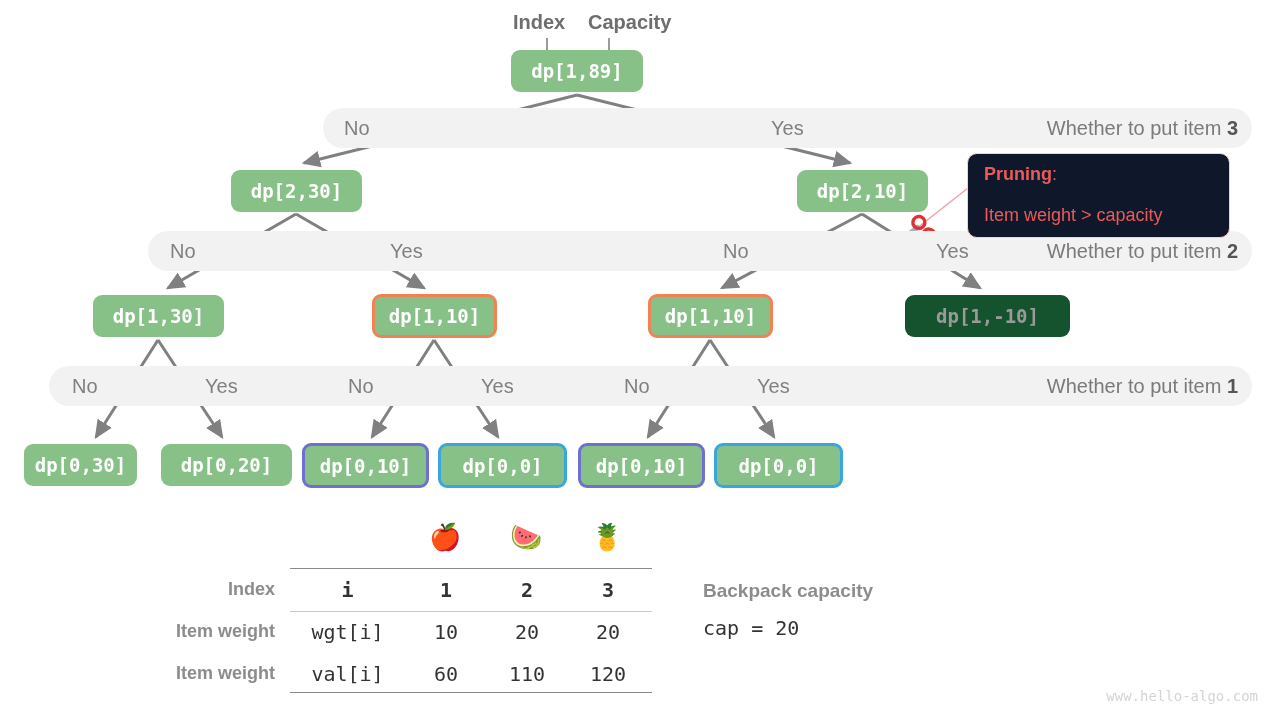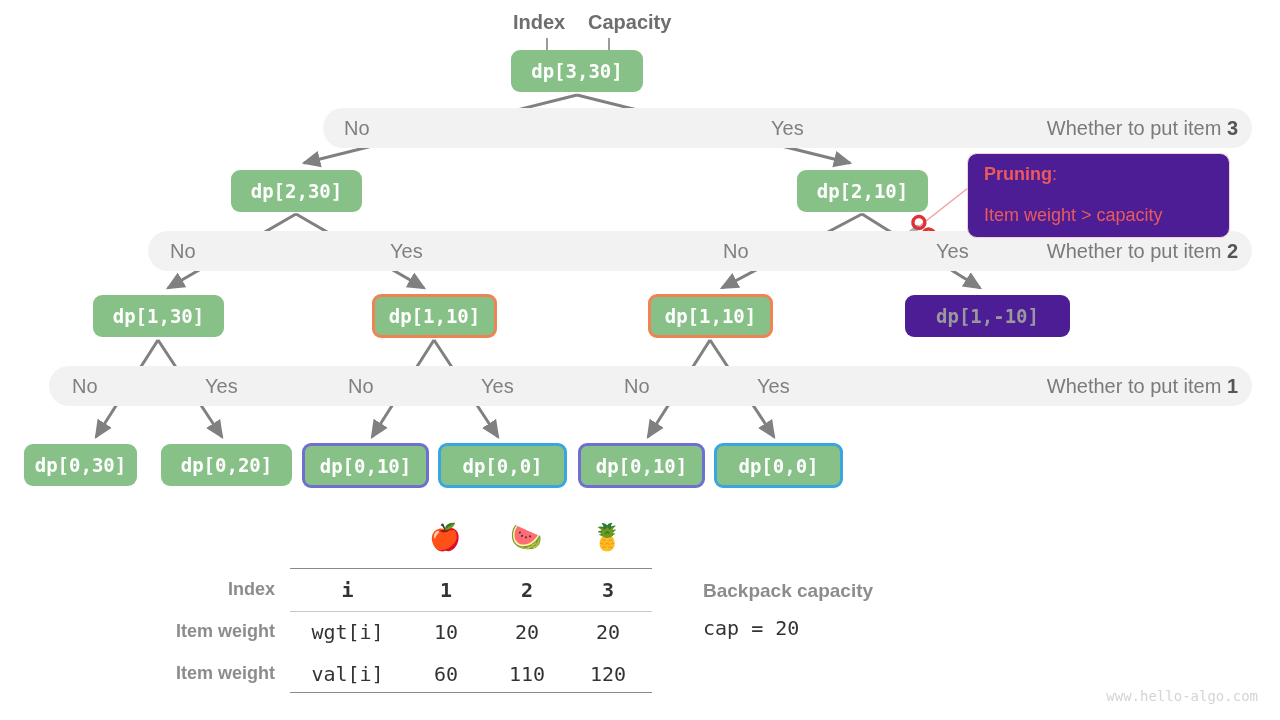--- a/index.html
+++ b/index.html
@@ -28,32 +28,32 @@
     position:absolute;z-index:3;box-sizing:border-box;
     background:#88c188;border-radius:9px;
     color:#ffffff;font-family:"DejaVu Sans Mono","Liberation Mono",monospace;
     font-size:19px;font-weight:bold;
     display:flex;align-items:center;justify-content:center;
     height:42px;white-space:pre;letter-spacing:0px;
   }
   .node.b-orange{border:3px solid #ef8354;}
   .node.b-purple{border:3px solid #6f6fd0;}
   .node.b-blue{border:3px solid #3aa6e0;}
-  .node.dim{background:#4c1d95;color:#9a9a9a;border:none;}
+  .node.dim{background:#14532d;color:#9a9a9a;border:none;}
 
   
   .hdr{
     position:absolute;color:#6e6e6e;font-size:20px;font-weight:bold;z-index:4;
     white-space:nowrap;
   }
 
   
   .callout{
     position:absolute;z-index:5;box-sizing:border-box;
-    background:#4c1d95;border:1px solid #f6cfcf;border-radius:10px;
+    background:#0f172a;border:1px solid #f6cfcf;border-radius:10px;
     padding:10px 16px 11px 16px;
   }
   .callout .l1{color:#ea5a5a;font-size:18px;white-space:nowrap;}
   .callout .l1 b{font-weight:bold;}
   .callout .l2{color:#ea5a5a;font-size:18px;white-space:nowrap;margin-top:20px;}
 
   
   #table{position:absolute;z-index:4;}
   .rowlabel{
     position:absolute;color:#8c8c8c;font-size:18px;font-weight:bold;
@@ -152,21 +152,21 @@
   <div class="bar-label" style="left:72px;top:366px;">No</div>
   <div class="bar-label" style="left:205px;top:366px;">Yes</div>
   <div class="bar-label" style="left:348px;top:366px;">No</div>
   <div class="bar-label" style="left:481px;top:366px;">Yes</div>
   <div class="bar-label" style="left:624px;top:366px;">No</div>
   <div class="bar-label" style="left:757px;top:366px;">Yes</div>
   <div class="bar-label q" style="top: 366px; right: 42px;">
     <span>Whether to put item </span><b>1</b>
   </div>
 
-  <div class="node" style="left:511px;top:50px;width:132px;">dp[3,30]</div>
+  <div class="node" style="left:511px;top:50px;width:132px;">dp[1,89]</div>
 
   <div class="node" style="left:231px;top:170px;width:131px;">dp[2,30]</div>
   <div class="node" style="left:797px;top:170px;width:131px;">dp[2,10]</div>
 
   <div class="node" style="left:93px;top:295px;width:131px;">dp[1,30]</div>
   <div class="node b-orange" style="left:372px;top:294px;width:125px;height:44px;">dp[1,10]</div>
   <div class="node b-orange" style="left:648px;top:294px;width:125px;height:44px;">dp[1,10]</div>
   <div class="node dim" style="left:905px;top:295px;width:165px;">dp[1,-10]</div>
 
   <div class="node" style="left:24px;top:444px;width:113px;">dp[0,30]</div>

